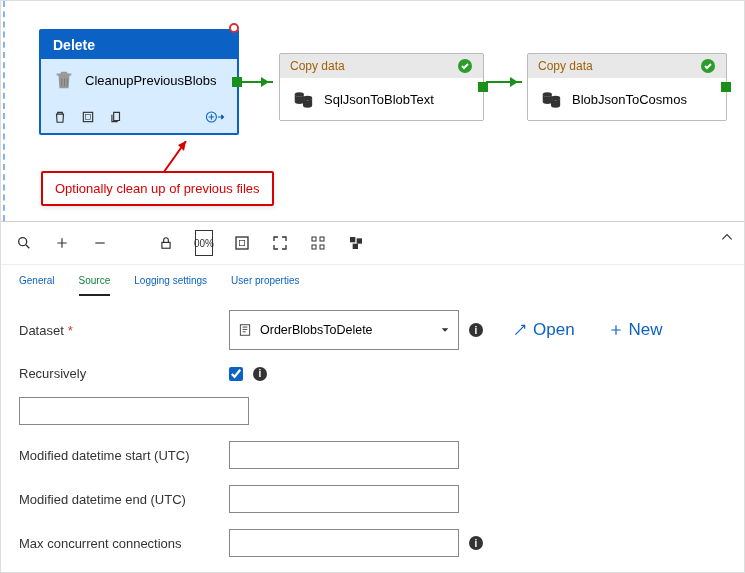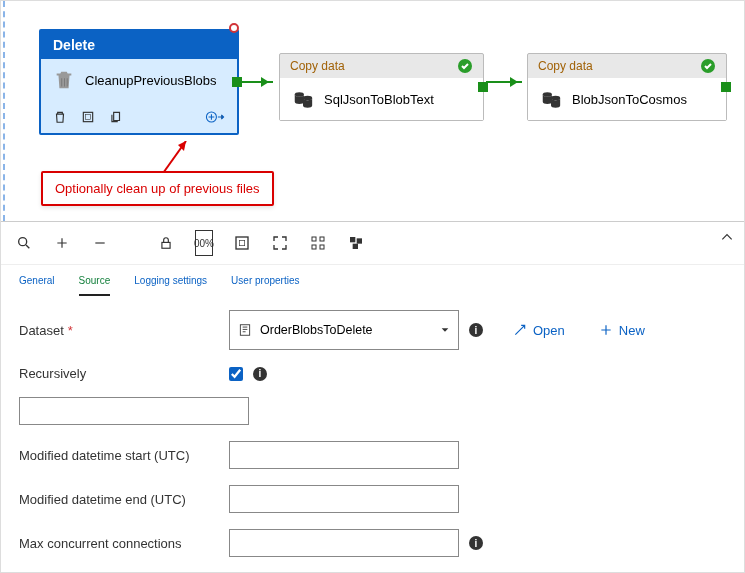--- a/index.html
+++ b/index.html
@@ -48,21 +48,21 @@
 .form { padding: 14px 18px; }
 .form-row { display: flex; align-items: center; margin-bottom: 16px; font-size: 13px; }
 .form-row .lbl { width: 210px; color: #333; }
 .form-row .req { color: #d13438; margin-left: 4px; }
 .form-row .ctrl { display: flex; align-items: center; gap: 10px; }
 .dropdown { width: 230px; height: 40px; border: 1px solid #888; display: flex; align-items: center; padding: 0 8px; gap: 8px; cursor: pointer; background: #fff; }
 .dropdown .dd-text { flex: 1; font-size: 12.5px; }
 .textin { width: 230px; height: 28px; border: 1px solid #888; padding: 0 6px; font-size: 13px; }
 .chk { width: 14px; height: 14px; }
 .info-ic { width: 14px; height: 14px; border-radius: 50%; background: #333; color: #fff; font-size: 10px; display: inline-flex; align-items: center; justify-content: center; font-weight: bold; }
-.link-btn { color: #0b62c4; font-size: 13px; display: inline-flex; align-items: center; gap: 6px; cursor: pointer; }
+.link-btn { color: #0b62c4; font-size: 17px; display: inline-flex; align-items: center; gap: 6px; cursor: pointer; }
 
 svg { display: block; }
 </style>
 </head>
 <body>
 
 <div class="canvas">
 
   <div class="node selected" style="left:38px; top:28px; width:200px;">
     <span class="unsaved-dot"></span>

